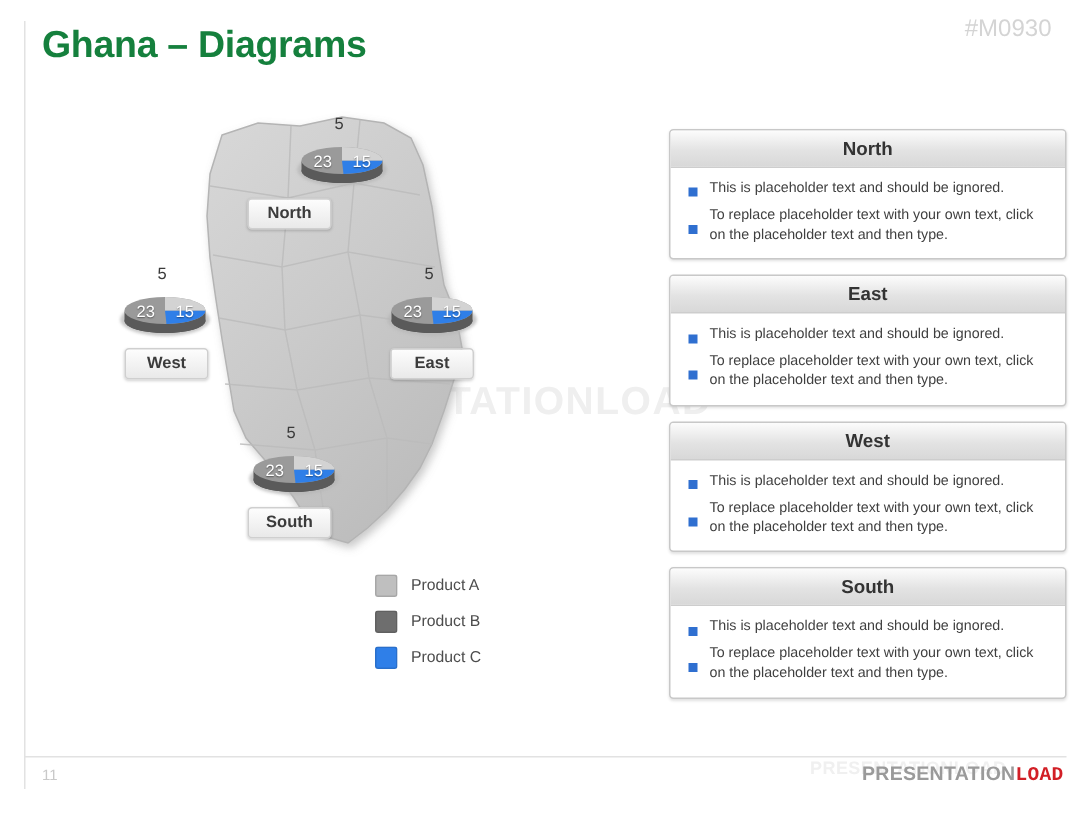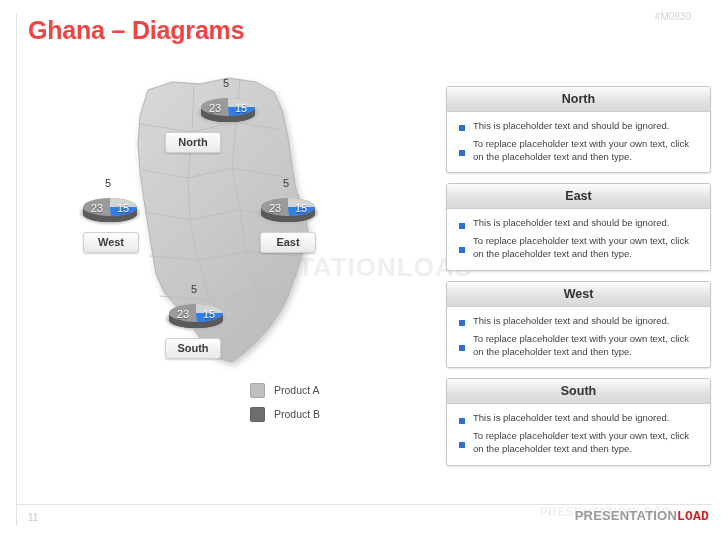--- a/index.html
+++ b/index.html
@@ -31,28 +31,28 @@
     left: 16px; top: 504px;
     width: 695px; height: 1px;
     background: #e2e2e2;
   }
 
   
   .title {
     position: absolute;
     left: 28px; top: 16px;
     font-size: 25px;
-    color: #ef4444;
+    color: #15803d;
     font-weight: bold;
     letter-spacing: -0.2px;
   }
   .code {
     position: absolute;
-    right: 36px; top: 11px;
-    font-size: 10px;
+    right: 26px; top: 11px;
+    font-size: 16px;
     color: #d4d4d4;
   }
 
   
   .page-num {
     position: absolute;
     left: 28px; top: 512px;
     font-size: 10px;
     color: #c9c9c9;
   }
@@ -318,20 +318,24 @@
 
   <div class="legend">
     <div class="legend-row">
       <span class="swatch" style="background:#bfbfbf"></span>
       <span class="legend-label">Product A</span>
     </div>
     <div class="legend-row">
       <span class="swatch" style="background:#6e6e6e"></span>
       <span class="legend-label">Product B</span>
     </div>
+    <div class="legend-row">
+      <span class="swatch" style="background:#2f7fe8"></span>
+      <span class="legend-label">Product C</span>
+    </div>
   </div>
 
   <div class="panels">
 
     <div class="panel">
       <div class="panel-head">North</div>
       <div class="panel-body">
         <div class="bullet-row">
           <span class="bullet-sq"></span>
           <span class="bullet-text">This is placeholder text and should be ignored.</span>

